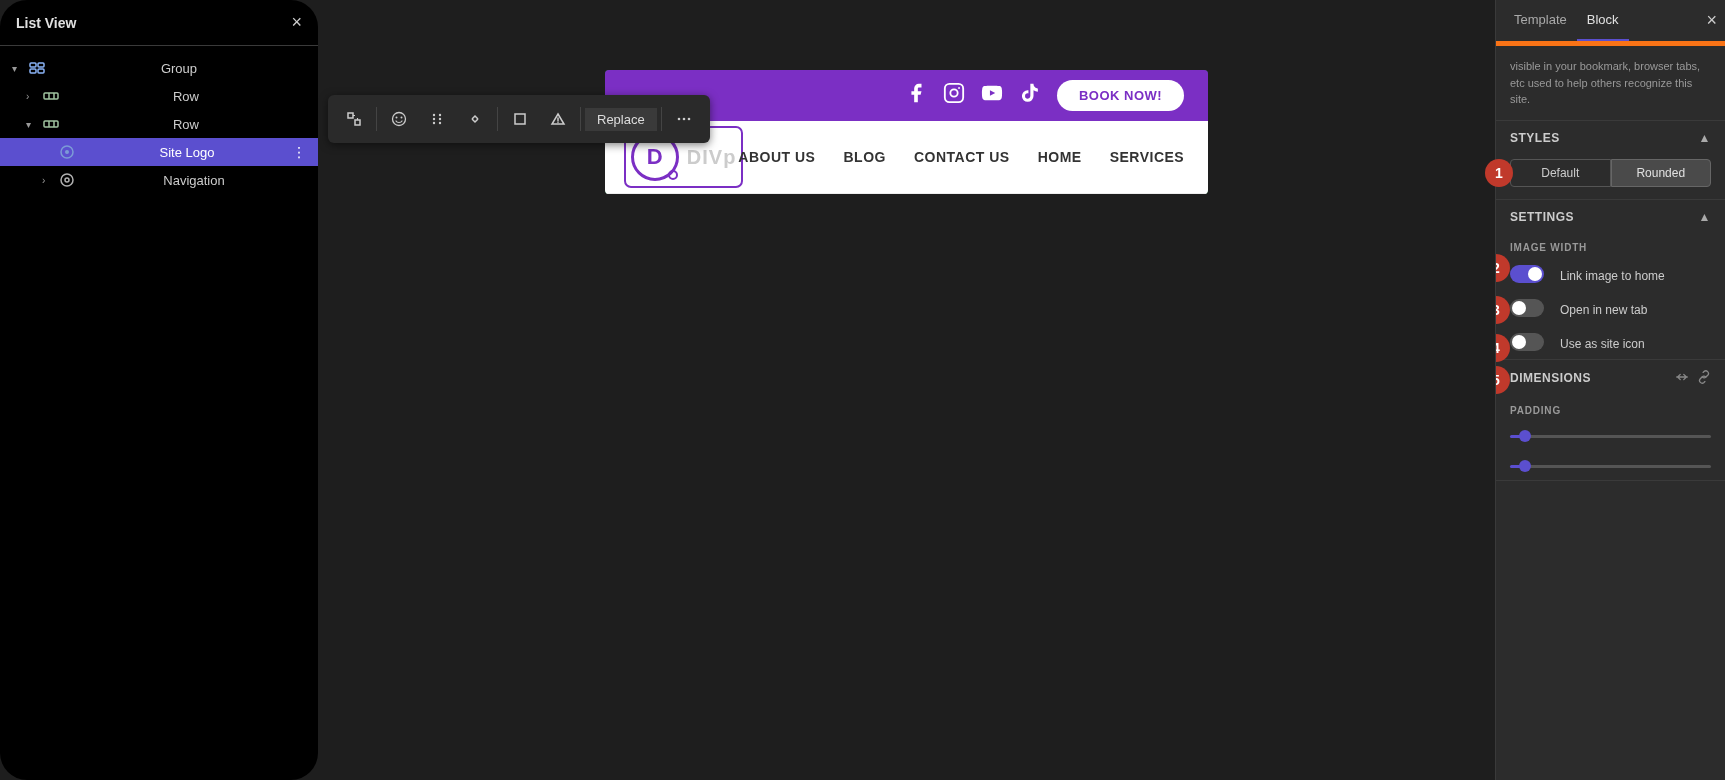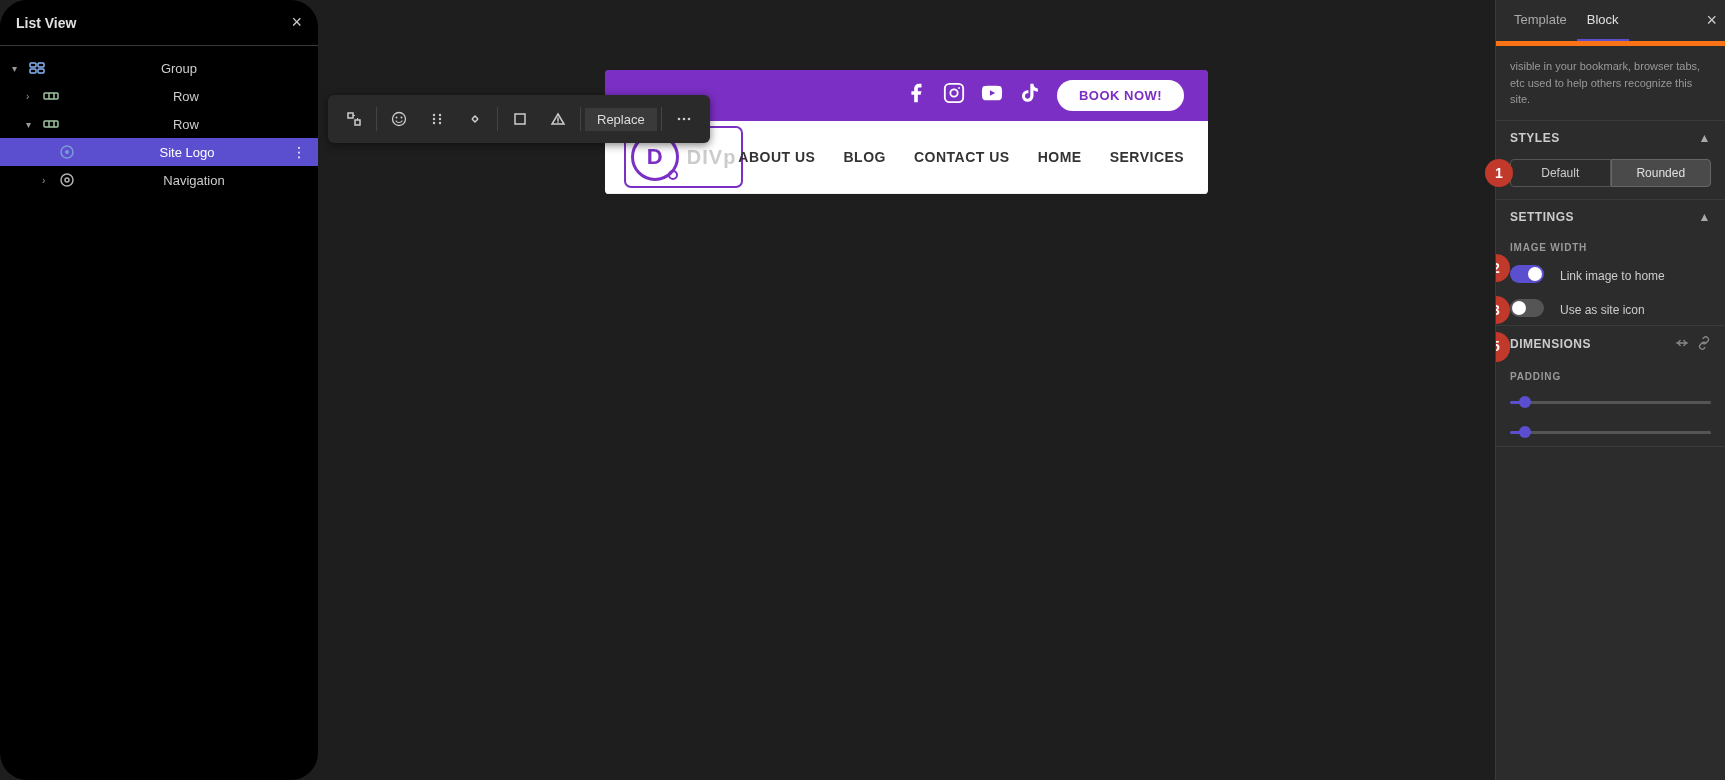--- a/index.html
+++ b/index.html
@@ -706,20 +706,26 @@
 
     <div class="rp-label">IMAGE WIDTH</div>
 
     <div class="rp-toggle-row">
       <div class="toggle-switch on">
         <div class="toggle-knob"></div>
       </div>
       <span class="rp-toggle-label">Link image to home</span>
     </div>
 
+    <div class="rp-toggle-row">
+      <div class="toggle-switch off">
+        <div class="toggle-knob"></div>
+      </div>
+      <span class="rp-toggle-label">Open in new tab</span>
+    </div>
 
     <div class="rp-toggle-row">
       <div class="toggle-switch off">
         <div class="toggle-knob"></div>
       </div>
       <span class="rp-toggle-label">Use as site icon</span>
     </div>
 
   </div>
 

